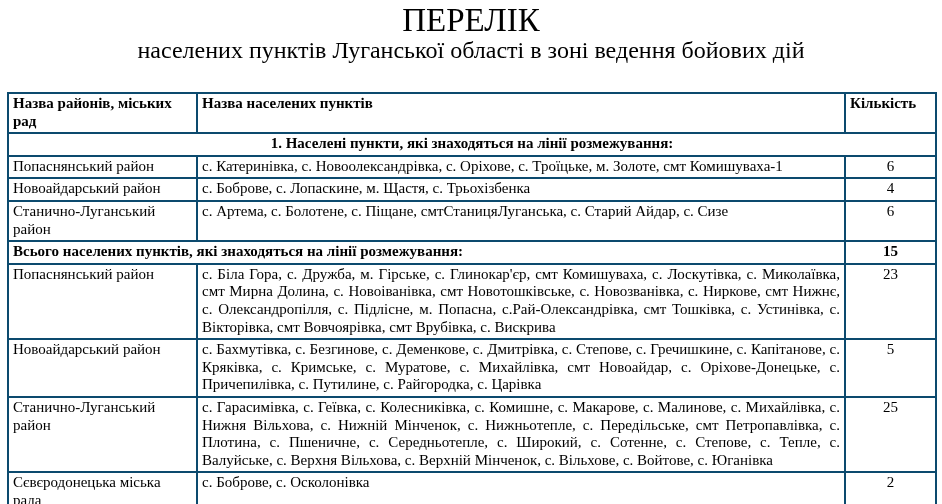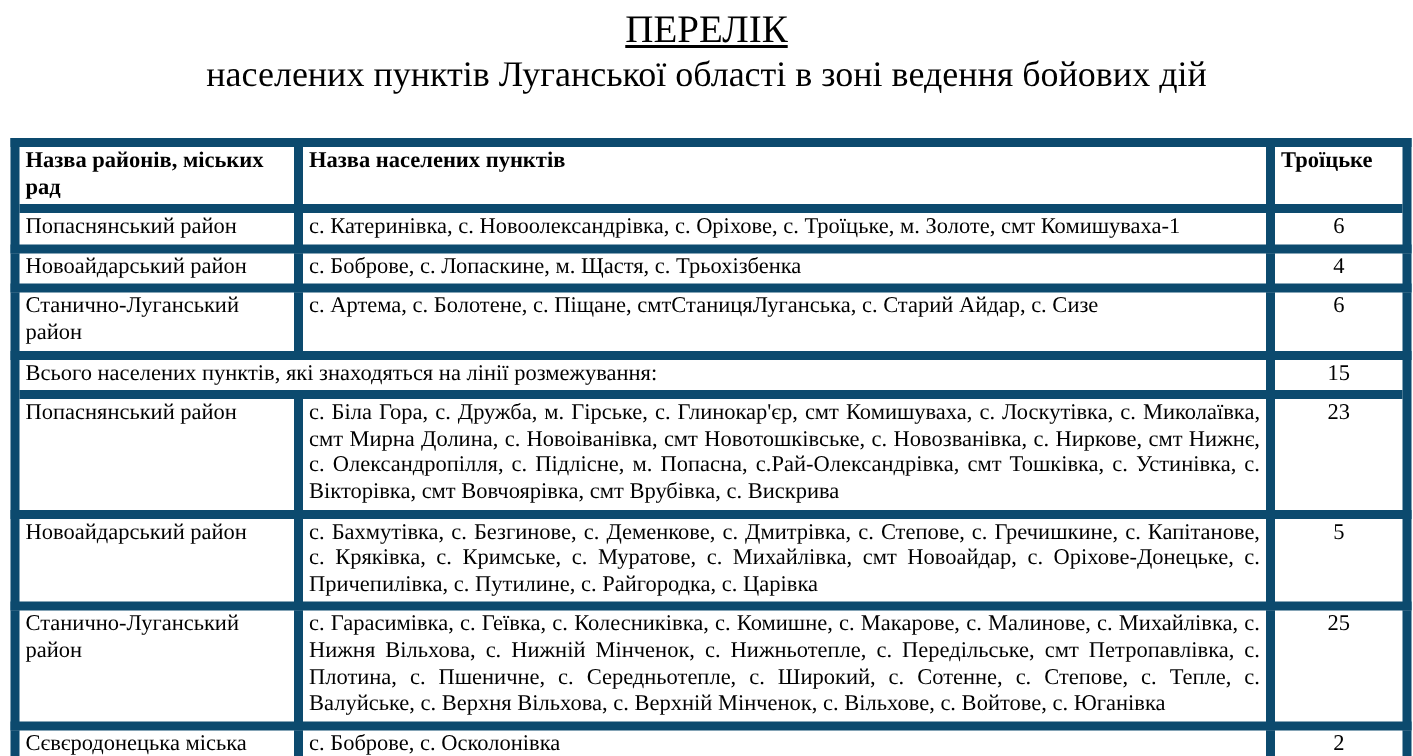--- a/index.html
+++ b/index.html
@@ -14,38 +14,37 @@
     width: 942px;
     height: 504px;
     overflow: hidden;
     background: #ffffff;
   }
   .title {
     text-align: center;
     padding-top: 5px;
   }
   .title .line1 {
-    font-size: 26px;
+    font-size: 33px;
     line-height: 30px;
-    text-decoration: underline;
   }
   .title .line2 {
     font-size: 24px;
     line-height: 30px;
   }
   table.doc {
     border-collapse: collapse;
     table-layout: fixed;
     width: 928px;
     margin: 27px 0 0 7px;
     font-size: 15px;
     border: 2px solid #000;
   }
   table.doc td {
-    border: 6px solid #0c4a6e;
+    border: 2px solid #0c4a6e;
     padding: 1px 4px 2px 4px;
     vertical-align: top;
     line-height: 17.6px;
     overflow: hidden;
     margin-top: 39px;
   }
   tr.head td {
     font-weight: bold;
     border-bottom-width: 2px;
   }
@@ -53,21 +52,21 @@
     font-weight: bold;
     text-align: center;
   }
   td.settlements {
     text-align: justify;
   }
   td.count {
     text-align: center;
   }
   tr.total-row td {
-    font-weight: normal;
+    font-weight: bold;
     border-top-width: 2px;
     border-bottom-width: 2px;
   }
   td.va-mid {
     vertical-align: middle;
   }
 </style>
 </head>
 <body>
 
@@ -82,23 +81,26 @@
     <colgroup>
       <col style="width:189px">
       <col style="width:648px">
       <col style="width:91px">
     </colgroup>
     <tbody>
 
       <tr class="head">
         <td>Назва районів, міських рад</td>
         <td>Назва населених пунктів</td>
-        <td>Троїцьке</td>
+        <td>Кількість</td>
       </tr>
 
+      <tr class="section-row">
+        <td colspan="3">1. Населені пункти, які знаходяться на лінії розмежування:</td>
+      </tr>
 
       <tr>
         <td>Попаснянський район</td>
         <td class="settlements">с. Катеринівка, с. Новоолександрівка, с. Оріхове, с. Троїцьке, м. Золоте, смт Комишуваха-1</td>
         <td class="count">6</td>
       </tr>
 
       <tr>
         <td>Новоайдарський район</td>
         <td class="settlements">с. Боброве, с. Лопаскине, м. Щастя, с. Трьохізбенка</td>

